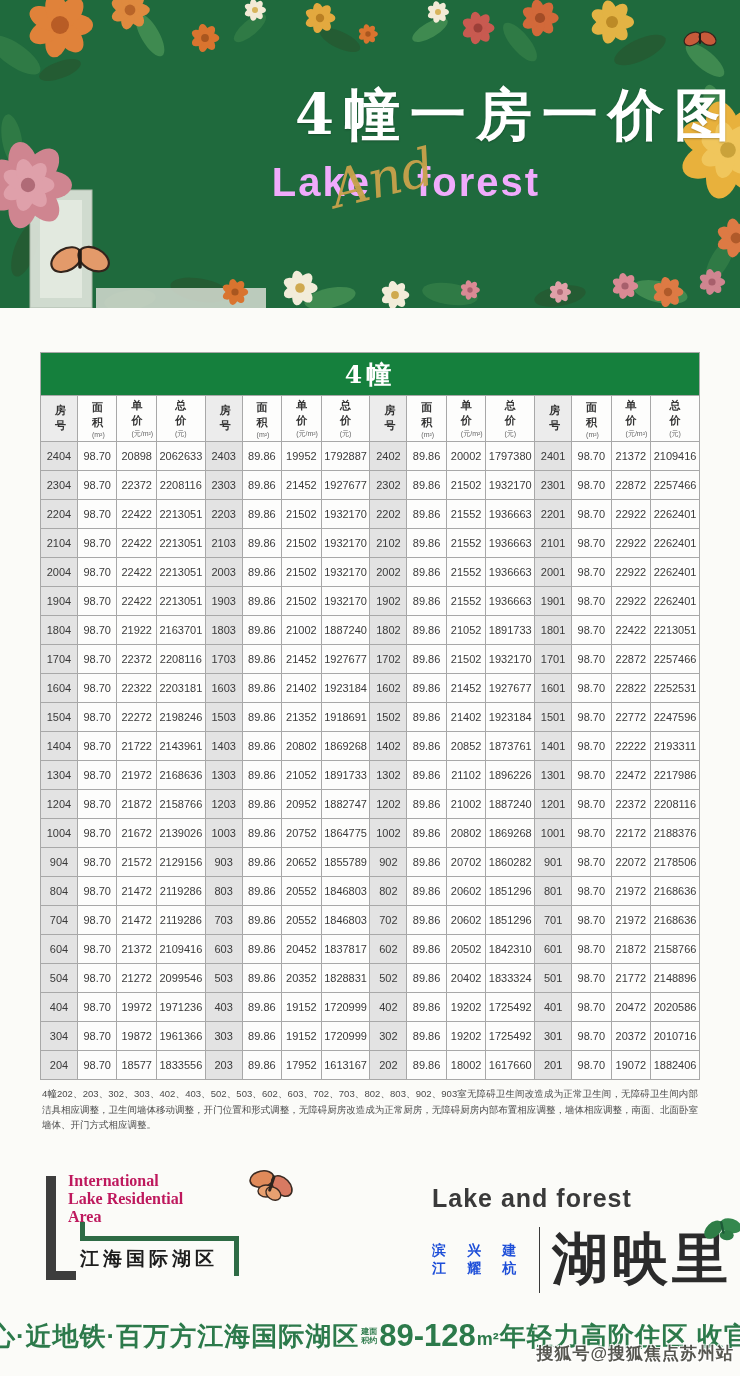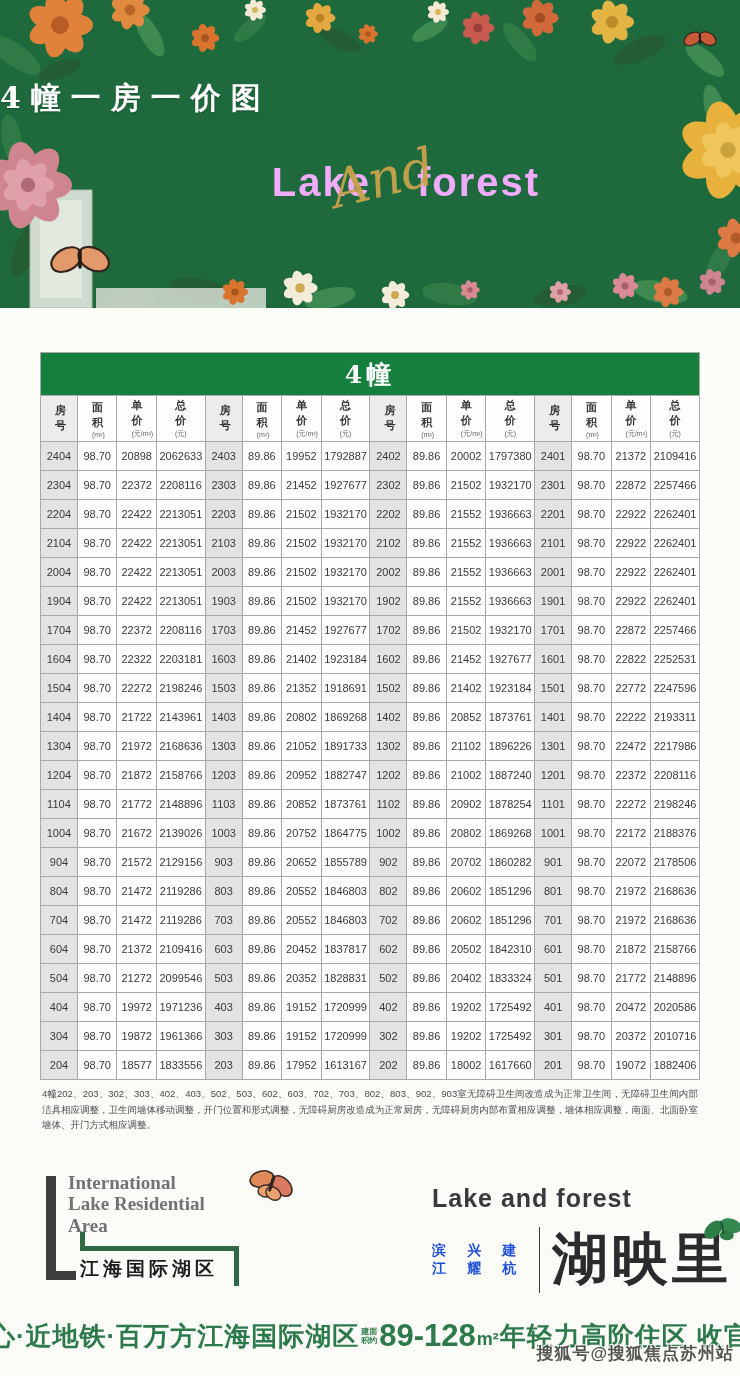--- a/index.html
+++ b/index.html
@@ -4,22 +4,22 @@
 <style>
   html,body{margin:0;padding:0;}
   body{
     width:740px;height:1376px;position:relative;overflow:hidden;
     background:#fbfbf8;font-family:"Liberation Sans",sans-serif;
   }
   
   .banner{position:absolute;left:0;top:0;width:740px;height:308px;background:#1f6a3d;overflow:hidden;}
   .banner svg.decor{position:absolute;left:0;top:0;}
   .banner-title{
-    position:absolute;top:78px;left:0;width:100%;text-align:left;color:#ffffff;
-    font-family:"DejaVu Serif","Liberation Serif",serif;font-size:30px;font-weight:600;letter-spacing:10px;
+    position:absolute;top:78px;left:0;width:100%;text-align:right;color:#ffffff;
+    font-family:"DejaVu Serif","Liberation Serif",serif;font-size:56px;font-weight:600;letter-spacing:10px;
     text-shadow:0 1px 2px rgba(0,0,0,.25);
   }
   .banner-logo{
     position:absolute;top:160px;left:0;width:100%;text-align:center;color:#f0abfc;
     font-size:40px;font-weight:600;letter-spacing:2px;padding-left:36px;
   }
   .banner-logo .gap{display:inline-block;width:46px;}
   .banner-script{
     position:absolute;top:148px;left:50%;transform:translateX(-38%) rotate(-14deg);
     color:#c9a24b;font-family:"DejaVu Serif","Liberation Serif",serif;font-style:italic;
@@ -40,21 +40,21 @@
   tbody td.c-room{background:#e3e3e3;}
   
   .note{
     position:absolute;left:42px;top:1086px;width:656px;
     font-size:9.5px;line-height:1.65;color:#4b4b4b;text-align:justify;
   }
   
   .logo-left{position:absolute;left:46px;top:1172px;width:230px;}
   .lbar{position:absolute;left:0;top:4px;width:10px;height:104px;background:#3d3d3d;}
   .lbar::after{content:"";position:absolute;left:0;bottom:0;width:30px;height:9px;background:#3d3d3d;}
-  .ltext{margin-left:22px;font-family:"Liberation Serif",serif;font-weight:700;font-size:19px;line-height:1.12;color:#737373;}
+  .ltext{margin-left:22px;font-family:"Liberation Serif",serif;font-weight:700;font-size:16px;line-height:1.12;color:#be185d;}
   .gbracket{
     margin-left:34px;margin-top:10px;width:138px;position:relative;
     border-top:5px solid #2e6b45;border-right:5px solid #2e6b45;padding:5px 16px 4px 0;
   }
   .gbracket::before{content:"";position:absolute;left:0;top:-19px;width:5px;height:15px;background:#2e6b45;}
   .lcn{font-size:19px;font-weight:700;letter-spacing:4px;color:#1d1d1d;white-space:nowrap;}
   .butterfly-left{position:absolute;left:246px;top:1158px;}
   .logo-right{position:absolute;left:432px;top:1184px;width:300px;}
   .rl-en{font-size:25px;font-weight:700;color:#3a3a3a;letter-spacing:1px;}
   .rl-row{display:flex;align-items:center;margin-top:9px;position:relative;}
@@ -500,20 +500,38 @@
           <td class="c-room">1902</td>
           <td>89.86</td>
           <td>21552</td>
           <td>1936663</td>
           <td class="c-room">1901</td>
           <td>98.70</td>
           <td>22922</td>
           <td>2262401</td>
         </tr>
         <tr>
+          <td class="c-room">1804</td>
+          <td>98.70</td>
+          <td>21922</td>
+          <td>2163701</td>
+          <td class="c-room">1803</td>
+          <td>89.86</td>
+          <td>21002</td>
+          <td>1887240</td>
+          <td class="c-room">1802</td>
+          <td>89.86</td>
+          <td>21052</td>
+          <td>1891733</td>
+          <td class="c-room">1801</td>
+          <td>98.70</td>
+          <td>22422</td>
+          <td>2213051</td>
+        </tr>
+        <tr>
           <td class="c-room">1704</td>
           <td>98.70</td>
           <td>22372</td>
           <td>2208116</td>
           <td class="c-room">1703</td>
           <td>89.86</td>
           <td>21452</td>
           <td>1927677</td>
           <td class="c-room">1702</td>
           <td>89.86</td>
@@ -606,38 +624,20 @@
           <td>20952</td>
           <td>1882747</td>
           <td class="c-room">1202</td>
           <td>89.86</td>
           <td>21002</td>
           <td>1887240</td>
           <td class="c-room">1201</td>
           <td>98.70</td>
           <td>22372</td>
           <td>2208116</td>
-        </tr>
-        <tr>
-          <td class="c-room">1104</td>
-          <td>98.70</td>
-          <td>21772</td>
-          <td>2148896</td>
-          <td class="c-room">1103</td>
-          <td>89.86</td>
-          <td>20852</td>
-          <td>1873761</td>
-          <td class="c-room">1102</td>
-          <td>89.86</td>
-          <td>20902</td>
-          <td>1878254</td>
-          <td class="c-room">1101</td>
-          <td>98.70</td>
-          <td>22272</td>
-          <td>2198246</td>
         </tr>
         <tr>
           <td class="c-room">1004</td>
           <td>98.70</td>
           <td>21672</td>
           <td>2139026</td>
           <td class="c-room">1003</td>
           <td>89.86</td>
           <td>20752</td>
           <td>1864775</td>

